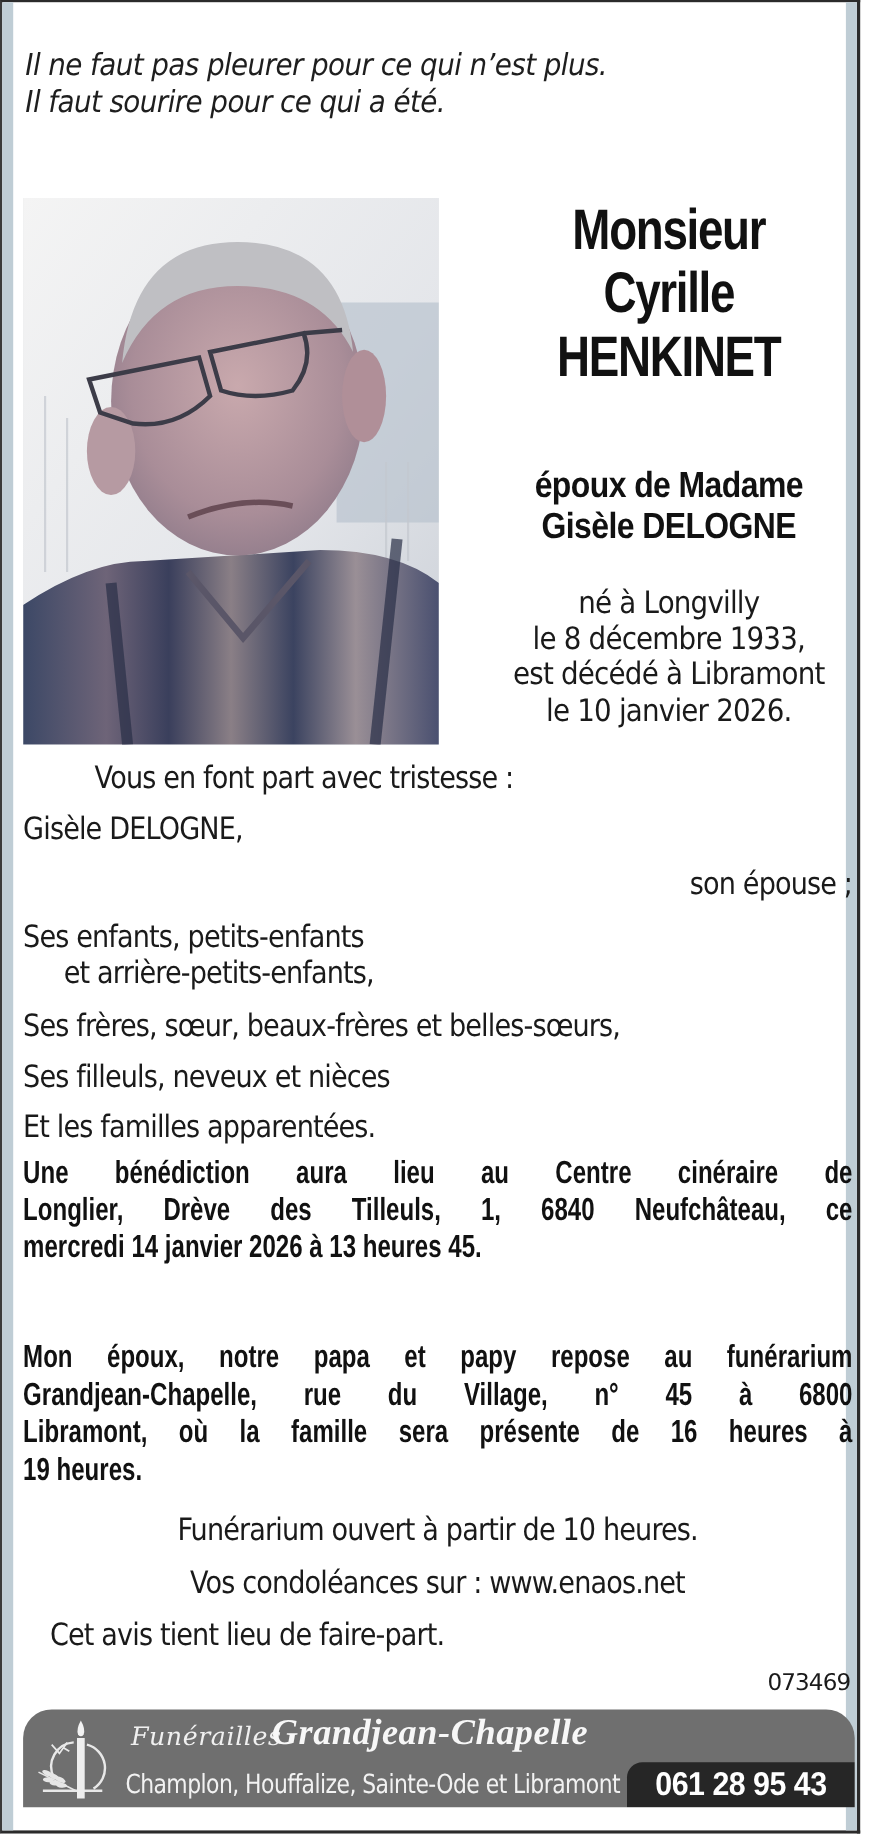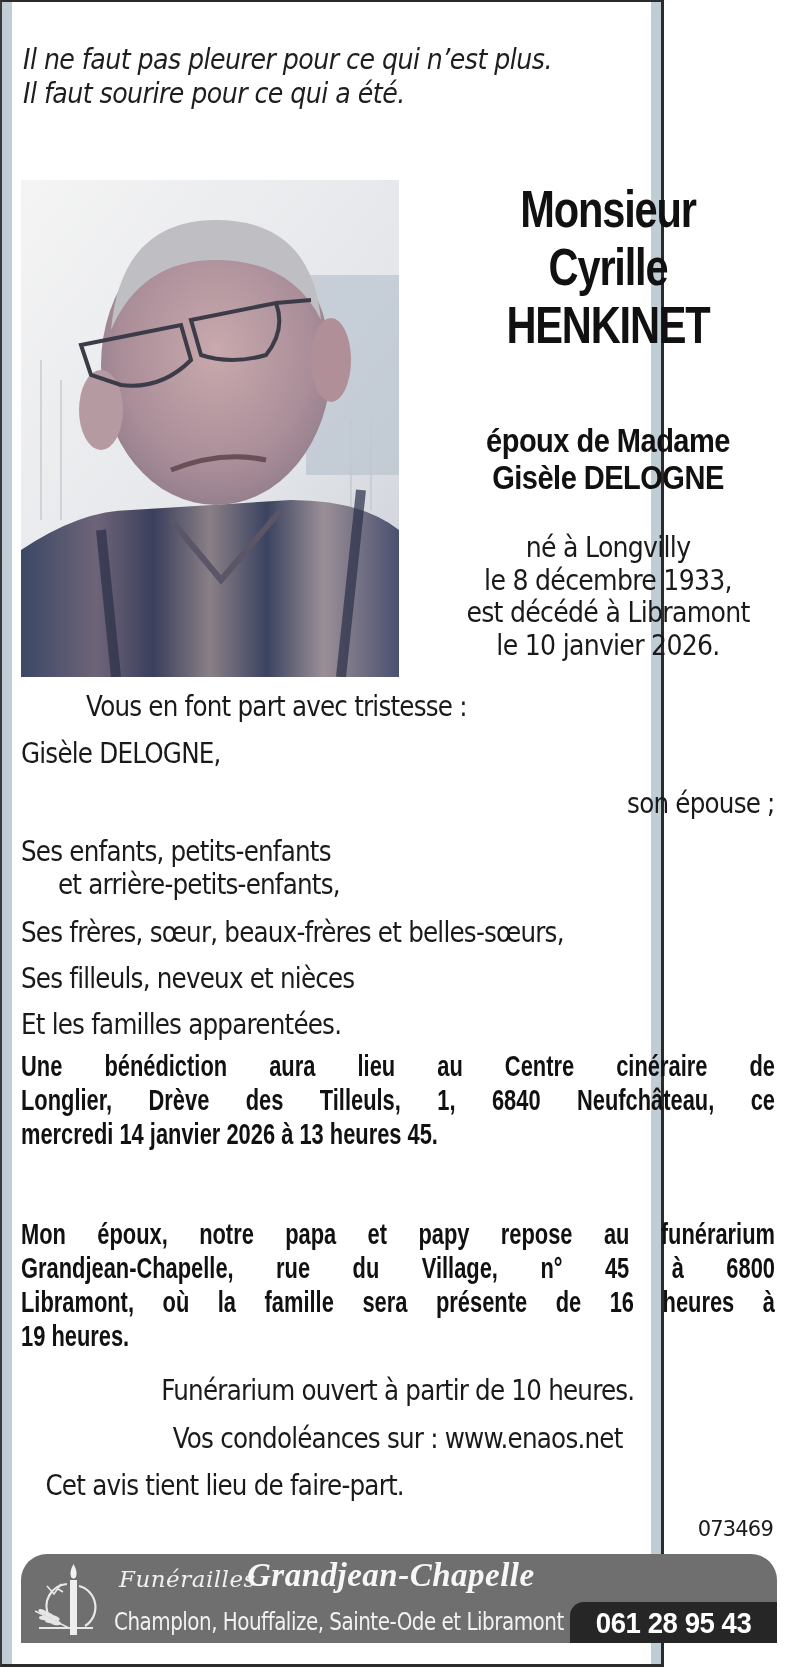--- a/index.html
+++ b/index.html
@@ -3,21 +3,21 @@
 <meta charset="utf-8">
 <style>
   html, body { margin: 0; padding: 0; }
   body {
     width: 791px; height: 1667px; position: relative; overflow: hidden;
     background: #ffffff;
     font-family: "Liberation Sans", "DejaVu Sans", sans-serif;
     color: #1a1a1a;
   }
   .frame {
-    position: absolute; left: 0; top: 0; width: 664px; height: 1667px;
+    position: absolute; left: 0; top: 0; width: 782px; height: 1667px;
     box-sizing: border-box;
     border-top: 2px solid #2b2b2b;
     border-left: 2px solid #3a3a3a;
     border-right: 3px solid #2b2b2b;
     border-bottom: 3px solid #2b2b2b;
     background: #ffffff;
   }
   .side-left, .side-right {
     position: absolute; top: 0; bottom: 0; width: 10px; background: #bfcdd5;
   }

